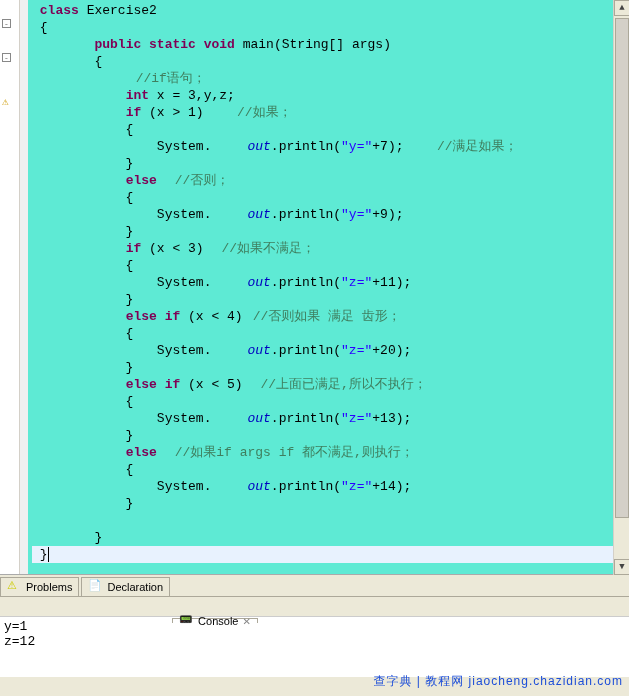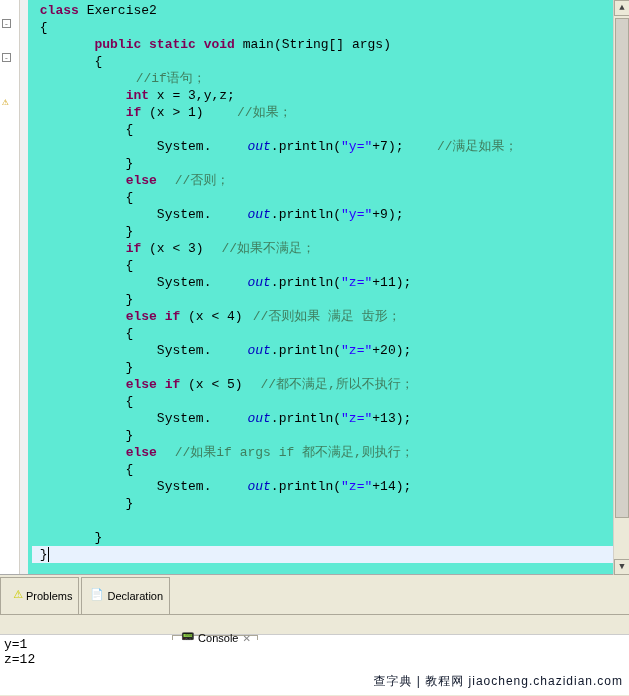--- a/index.html
+++ b/index.html
@@ -10,29 +10,29 @@
 .ruler .warn { position:absolute; left:2px; width:14px; height:14px; color:#c90; font-size:11px; }
 .gutter { width:8px; background:#f0f0f0; }
 .code { flex:1; padding:2px 0 0 4px; line-height:17px; white-space:pre; background:#5eead4; position:relative; }
 .kw { color:#7f0055; font-weight:bold; }
 .str { color:#2a00ff; }
 .cmt { color:#3f7f5f;margin-left:10px; }
 .fld { color:#0000c0; font-style:italic;margin-left:36px; }
 .caret { border-left:1px solid #000; }
 .cursor-line { background:#e8f2fe; display:inline-block; width:100%; }
 .bottom { height:121px; background:#ece9d8; }
-.tabs { display:flex; background:#ece9d8; border-bottom:1px solid #aca899; padding-top:2px; height:40px;text-align:right; }
+.tabs { display:flex; background:#ece9d8; border-bottom:1px solid #aca899; padding-top:2px; height:22px; }
 .tab { display:flex; align-items:center; padding:2px 6px; margin-right:2px; border:1px solid #aca899; border-bottom:none; background:#ece9d8; font-family:Tahoma,sans-serif; font-size:11px; cursor:pointer; }
-.tab.active { background:#ffffff; position:relative; top:18px;margin-top:40px; }
+.tab.active { background:#ffffff; position:relative; top:1px;margin-top:40px; }
 .tab .icon { width:16px; height:16px; margin-right:3px; display:inline-block; }
 .tab .x { margin-left:4px; color:#888; font-size:10px; }
 .toolbar { height:20px; background:#ece9d8; border-bottom:1px solid #ccc; }
 .term-line { font-family:"Courier New",monospace; font-size:12px; color:#777; padding:1px 4px; background:#fff; }
 .console-out { background:#fff; font-family:"Courier New",monospace; font-size:13px; padding:2px 4px; height:60px; }
-.watermark { position:absolute; right:6px; bottom:6px; font-size:12px; color:#0f172a; font-family:"Microsoft YaHei",sans-serif; letter-spacing:1px; pointer-events:none; }
+.watermark { position:absolute; right:6px; bottom:6px; font-size:12px; color:#1d4ed8; font-family:"Microsoft YaHei",sans-serif; letter-spacing:1px; pointer-events:none; }
 .scrollbar-v { position:absolute; right:0; top:0; width:16px; height:575px; background:#ece9d8; border-left:1px solid #d4d0c8; }
 .sb-btn { width:16px; height:16px; background:#ece9d8; border:1px solid #aca899; font-size:9px; text-align:center; line-height:14px; color:#444; }
 .sb-track { height:calc(100% - 32px); position:relative; }
 .sb-thumb { position:absolute; left:1px; width:14px; background:#d4d0c8; border:1px solid #aca899; }
 .icon-problems::before { content:"⚠"; color:#cc0; }
 .icon-decl::before { content:"📄"; }
 .icon-console::before { content:"📟"; color:#7a7aed; }
 </style>
 </head>
 <body>
@@ -59,21 +59,21 @@
                 <span>System.</span><span class="fld">out</span><span>.println(</span><span class="str">"y="</span><span>+9);</span>
             }
             <span class="kw">if</span><span> (x &lt; 3) </span><span class="cmt">//如果不满足；</span>
             {
                 <span>System.</span><span class="fld">out</span><span>.println(</span><span class="str">"z="</span><span>+11);</span>
             }
             <span class="kw">else if</span><span> (x &lt; 4)</span><span class="cmt">//否则如果 满足 齿形；</span>
             {
                 <span>System.</span><span class="fld">out</span><span>.println(</span><span class="str">"z="</span><span>+20);</span>
             }
-            <span class="kw">else if</span><span> (x &lt; 5) </span><span class="cmt">//都不满足,所以不执行；</span>
+            <span class="kw">else if</span><span> (x &lt; 5) </span><span class="cmt">//上面已满足,所以不执行；</span>
             {
                 <span>System.</span><span class="fld">out</span><span>.println(</span><span class="str">"z="</span><span>+13);</span>
             }
             <span class="kw">else</span><span class="cmt"> //如果if args if 都不满足,则执行；</span>
             {
                 <span>System.</span><span class="fld">out</span><span>.println(</span><span class="str">"z="</span><span>+14);</span>
             }
 
         }
 <span class="cursor-line"> }<span class="caret"></span></span>

